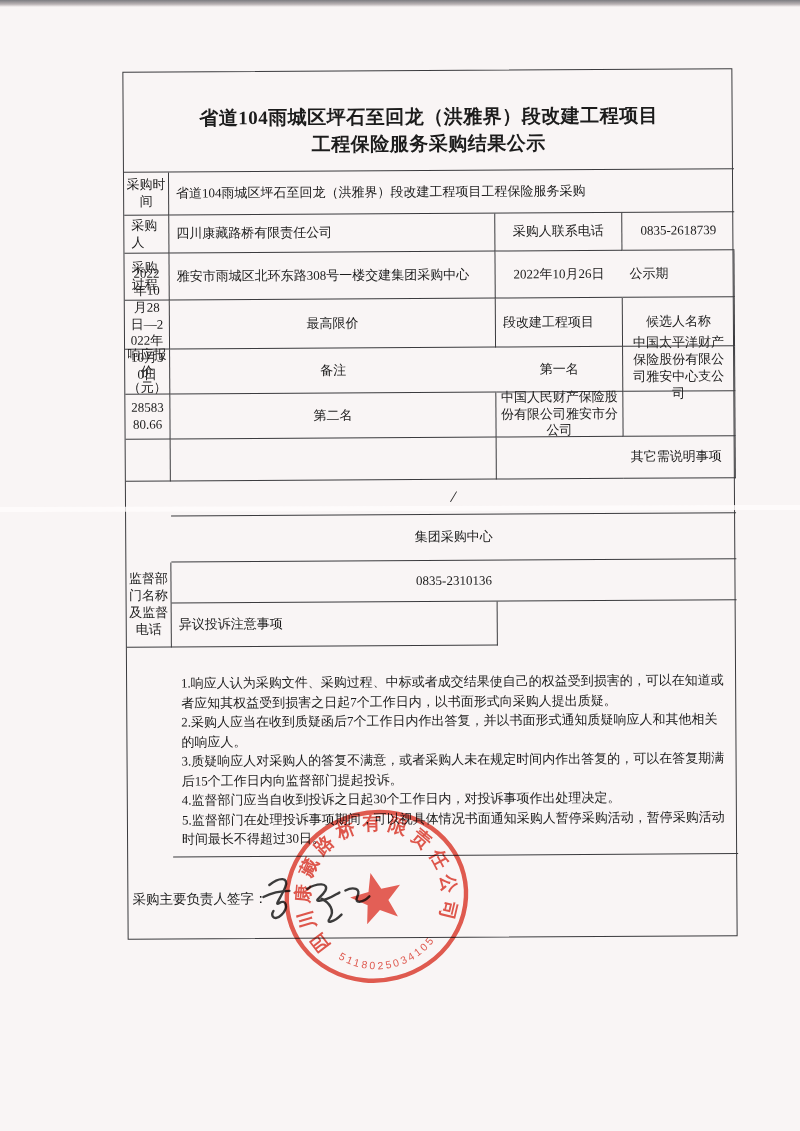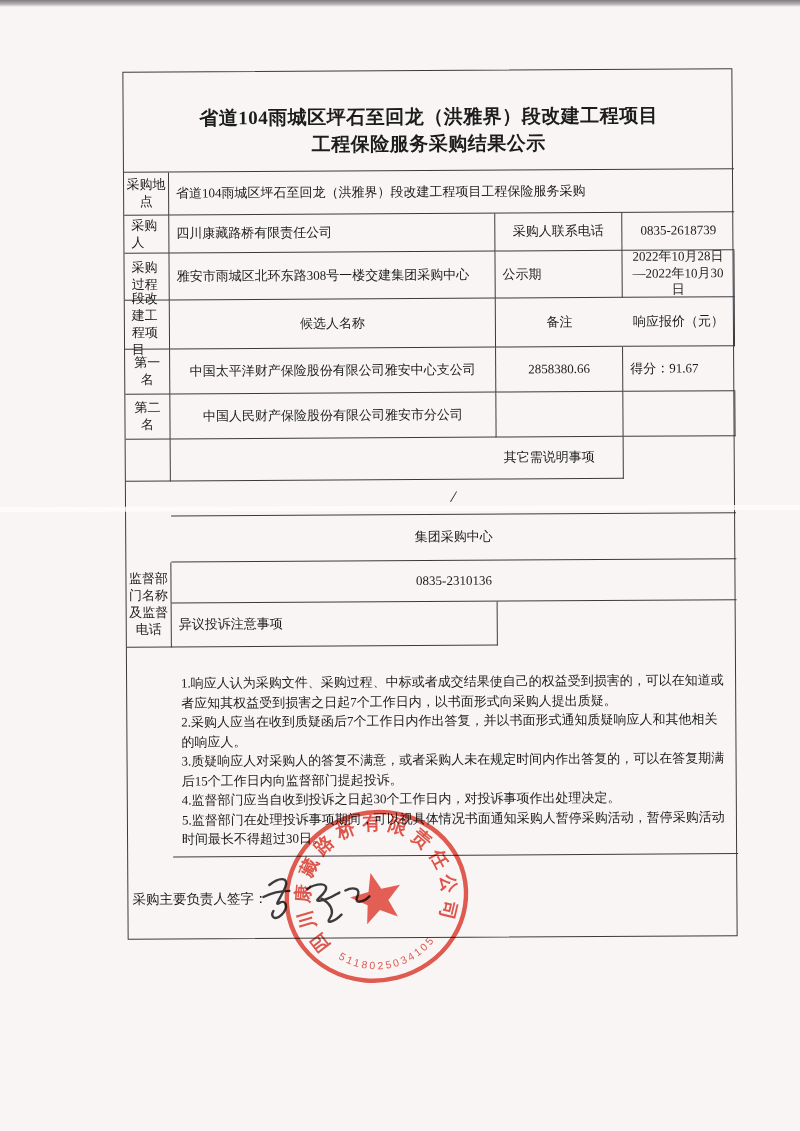--- a/index.html
+++ b/index.html
@@ -74,43 +74,44 @@
 
 <div class="tilt-group">
 
   <div class="doc-table">
 
     <div class="cell title-cell">
       <div>省道104雨城区坪石至回龙（洪雅界）段改建工程项目</div>
       <div>工程保险服务采购结果公示</div>
     </div>
 
-    <div class="cell label-cell">采购地点</div>
+    <div class="cell label-cell">采购时间</div>
     <div class="cell left span-all no-r">省道104雨城区坪石至回龙（洪雅界）段改建工程项目工程保险服务采购</div>
 
     <div class="cell label-cell left">采购人</div>
     <div class="cell left">四川康藏路桥有限责任公司</div>
     <div class="cell">采购人联系电话</div>
     <div class="cell no-r">0835-2618739</div>
 
     <div class="cell label-cell left">采购过程</div>
     <div class="cell left">雅安市雨城区北环东路308号一楼交建集团采购中心</div>
+    <div class="cell no-r">2022年10月26日</div>
 
     <div class="cell label-cell left">公示期</div>
     <div class="cell">2022年10月28日—2022年10月30日</div>
+    <div class="cell">最高限价</div>
 
     <div class="cell label-cell left">段改建工程项目</div>
     <div class="cell">候选人名称</div>
+    <div class="cell">响应报价（元）</div>
     <div class="cell no-r">备注</div>
-    <div class="cell">响应报价（元）</div>
 
     <div class="cell">第一名</div>
     <div class="cell">中国太平洋财产保险股份有限公司雅安中心支公司</div>
     <div class="cell">2858380.66</div>
-    <div class="cell no-r left">得分：91.67</div>
 
     <div class="cell">第二名</div>
     <div class="cell">中国人民财产保险股份有限公司雅安市分公司</div>
 
     <div class="cell"></div>
     <div class="cell"></div>
     <div class="cell"></div>
     <div class="cell no-r"></div>
 
     <div class="cell label-cell left">其它需说明事项</div>

